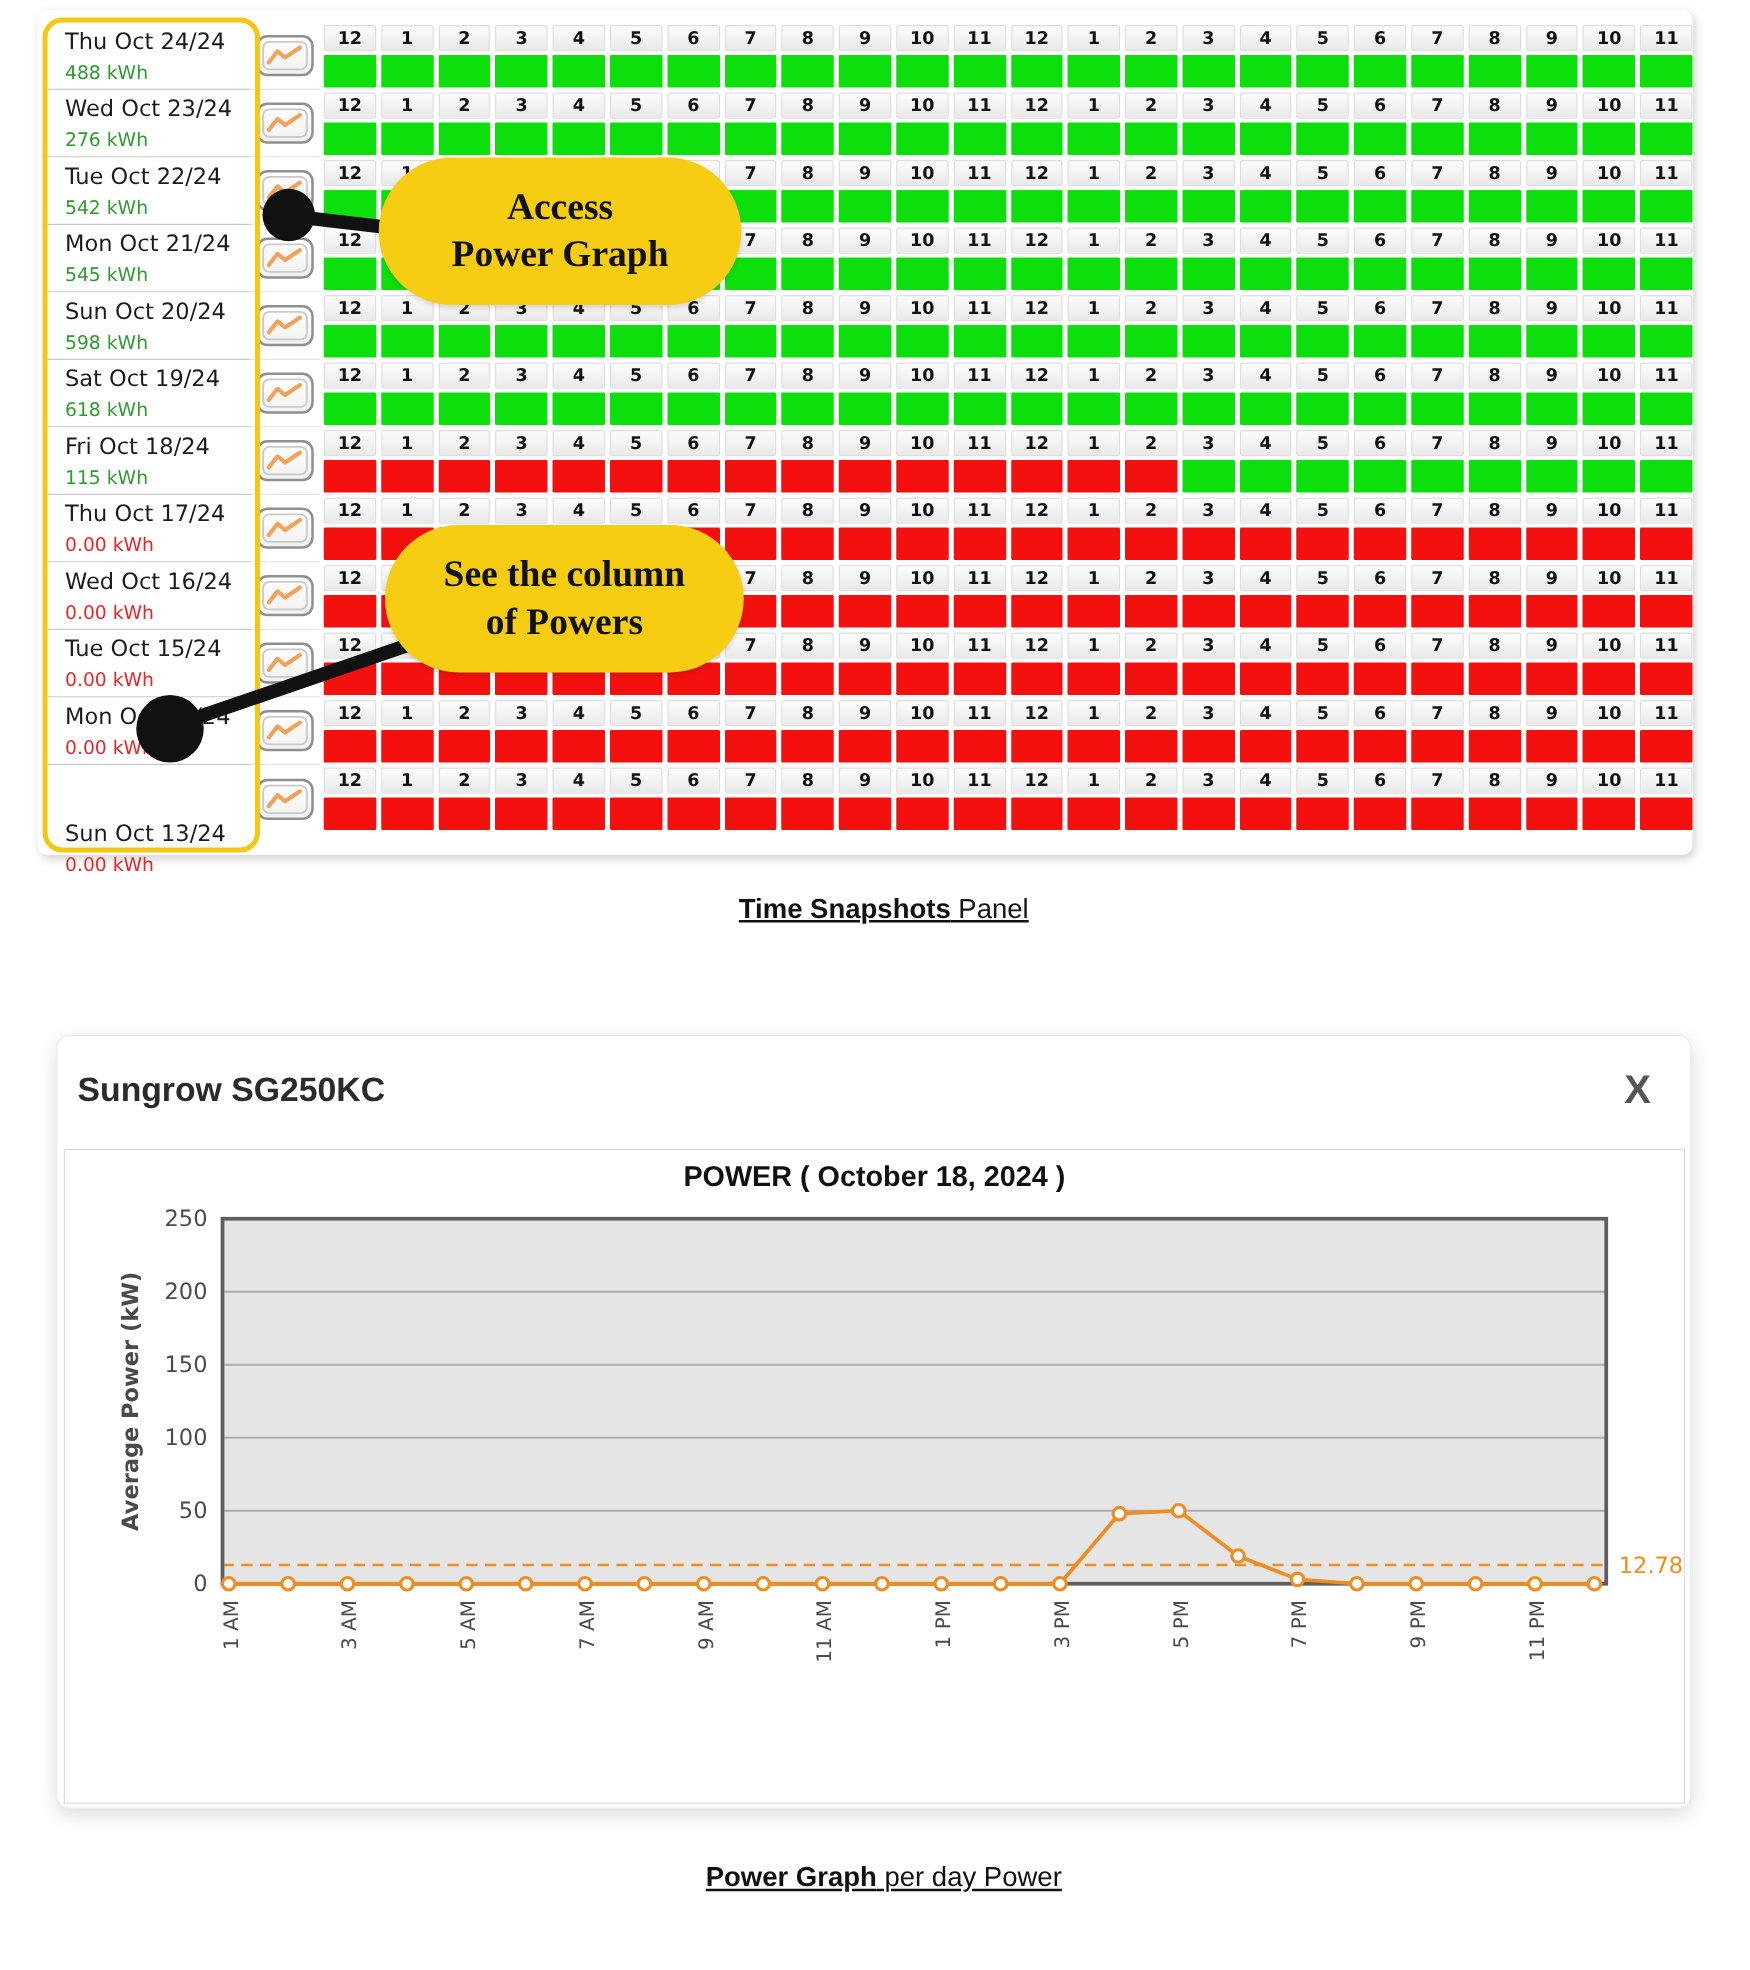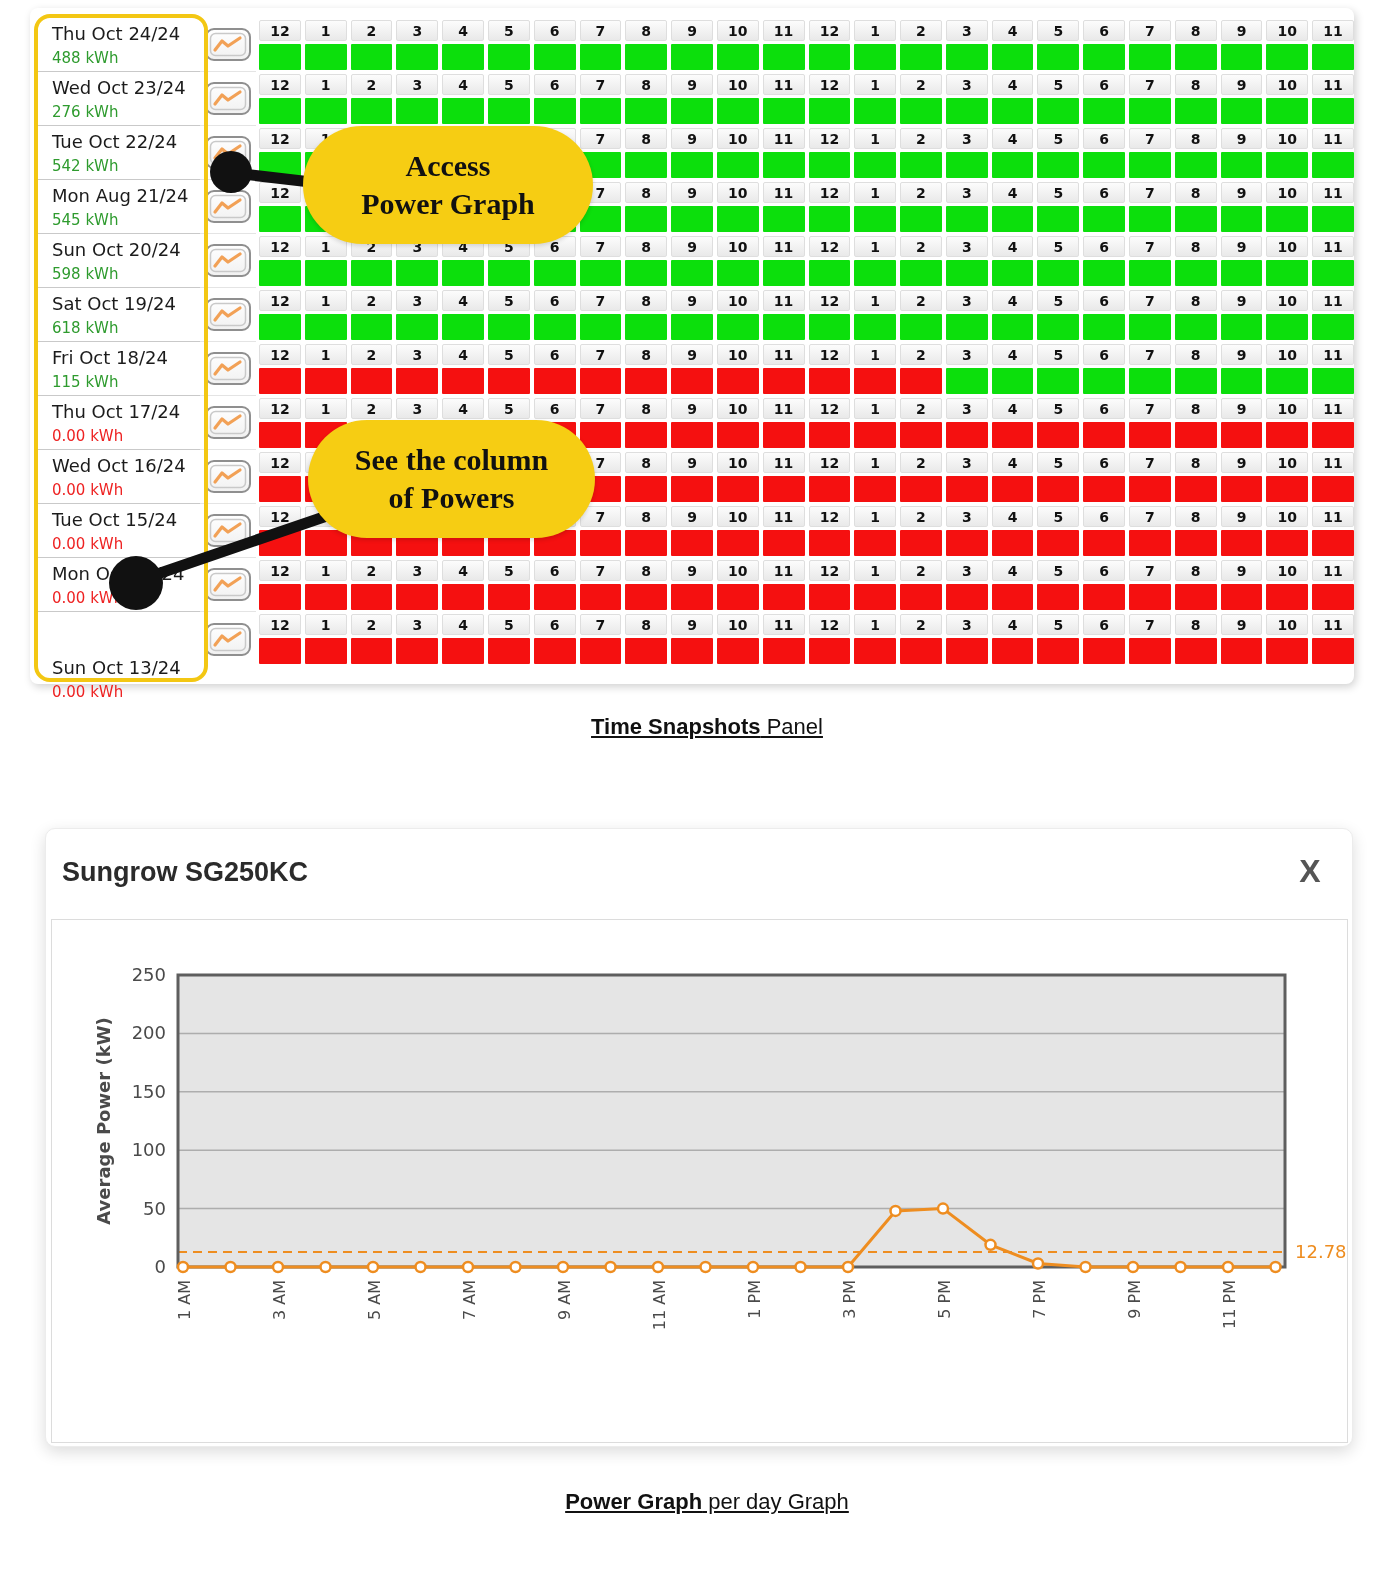--- a/index.html
+++ b/index.html
@@ -293,21 +293,21 @@
           <div class="hour-cell" style="background: rgb(12, 223, 12);"></div>
           <div class="hour-cell" style="background: rgb(12, 223, 12);"></div>
           <div class="hour-cell" style="background: rgb(12, 223, 12);"></div>
           <div class="hour-cell" style="background: rgb(12, 223, 12);"></div>
           <div class="hour-cell" style="background: rgb(12, 223, 12);"></div>
           <div class="hour-cell" style="background: rgb(12, 223, 12);"></div>
           <div class="hour-cell" style="background: rgb(12, 223, 12);"></div>
         </div>
       </div>
       <div class="date-cell">
-        <div class="date-text">Mon Aug 21/24</div>
+        <div class="date-text">Mon Oct 21/24</div>
         <div class="energy-text" style="color: rgb(46, 155, 46);">545 kWh</div>
       </div>
       <div class="icon-cell">
         <button class="graph-btn">
           <svg width="38" height="25" viewBox="0 0 38 25">
             <rect x="1.5" y="1.5" width="35" height="22" rx="5" fill="none" stroke="#c9c9c9" stroke-width="1.5"></rect>
             <polyline points="6,18 13,9 19,14 31,6" fill="none" stroke="#f2a156" stroke-width="3.2" stroke-linecap="round" stroke-linejoin="round"></polyline>
           </svg>
         </button>
       </div>
@@ -908,20 +908,21 @@
 of Powers</div>
 
 <div id="caption-panel" class="figure-caption">
   <b>Time Snapshots</b><span> Panel</span>
 </div>
 
 <section id="power-modal">
   <div id="modal-title">Sungrow SG250KC</div>
   <button id="modal-close">X</button>
   <div id="chart-box">
+    <div id="chart-title">POWER ( October 18, 2024 )</div>
     <div id="chart-svg-holder"><svg viewBox="0 0 1295 482" width="1295" height="482">
           <rect x="126" y="17" width="1107" height="292" fill="#e5e5e5"></rect>
           <line x1="126" y1="250.6" x2="1233" y2="250.6" stroke="#adadad" stroke-width="1.5"></line>
           <line x1="126" y1="192.2" x2="1233" y2="192.2" stroke="#adadad" stroke-width="1.5"></line>
           <line x1="126" y1="133.8" x2="1233" y2="133.8" stroke="#adadad" stroke-width="1.5"></line>
           <line x1="126" y1="75.39999999999998" x2="1233" y2="75.39999999999998" stroke="#adadad" stroke-width="1.5"></line>
           <text x="114" y="315" text-anchor="end" font-size="18" fill="#4a4a4a" font-family="&quot;DejaVu Sans&quot;, sans-serif">0</text>
           <text x="114" y="256.6" text-anchor="end" font-size="18" fill="#4a4a4a" font-family="&quot;DejaVu Sans&quot;, sans-serif">50</text>
           <text x="114" y="198.2" text-anchor="end" font-size="18" fill="#4a4a4a" font-family="&quot;DejaVu Sans&quot;, sans-serif">100</text>
           <text x="114" y="139.8" text-anchor="end" font-size="18" fill="#4a4a4a" font-family="&quot;DejaVu Sans&quot;, sans-serif">150</text>
@@ -966,14 +967,14 @@
           <circle cx="1033.5" cy="309" r="5" fill="#ffffff" stroke="#ee8d20" stroke-width="2.5"></circle>
           <circle cx="1081" cy="309" r="5" fill="#ffffff" stroke="#ee8d20" stroke-width="2.5"></circle>
           <circle cx="1128.5" cy="309" r="5" fill="#ffffff" stroke="#ee8d20" stroke-width="2.5"></circle>
           <circle cx="1176" cy="309" r="5" fill="#ffffff" stroke="#ee8d20" stroke-width="2.5"></circle>
           <circle cx="1223.5" cy="309" r="5" fill="#ffffff" stroke="#ee8d20" stroke-width="2.5"></circle>
         </svg></div>
   </div>
 </section>
 
 <div id="caption-window" class="figure-caption">
-  <b>Power Graph</b><span> per day Graph</span>
+  <b>Power Graph</b><span> per day Power</span>
 </div>
 
 </body></html>

